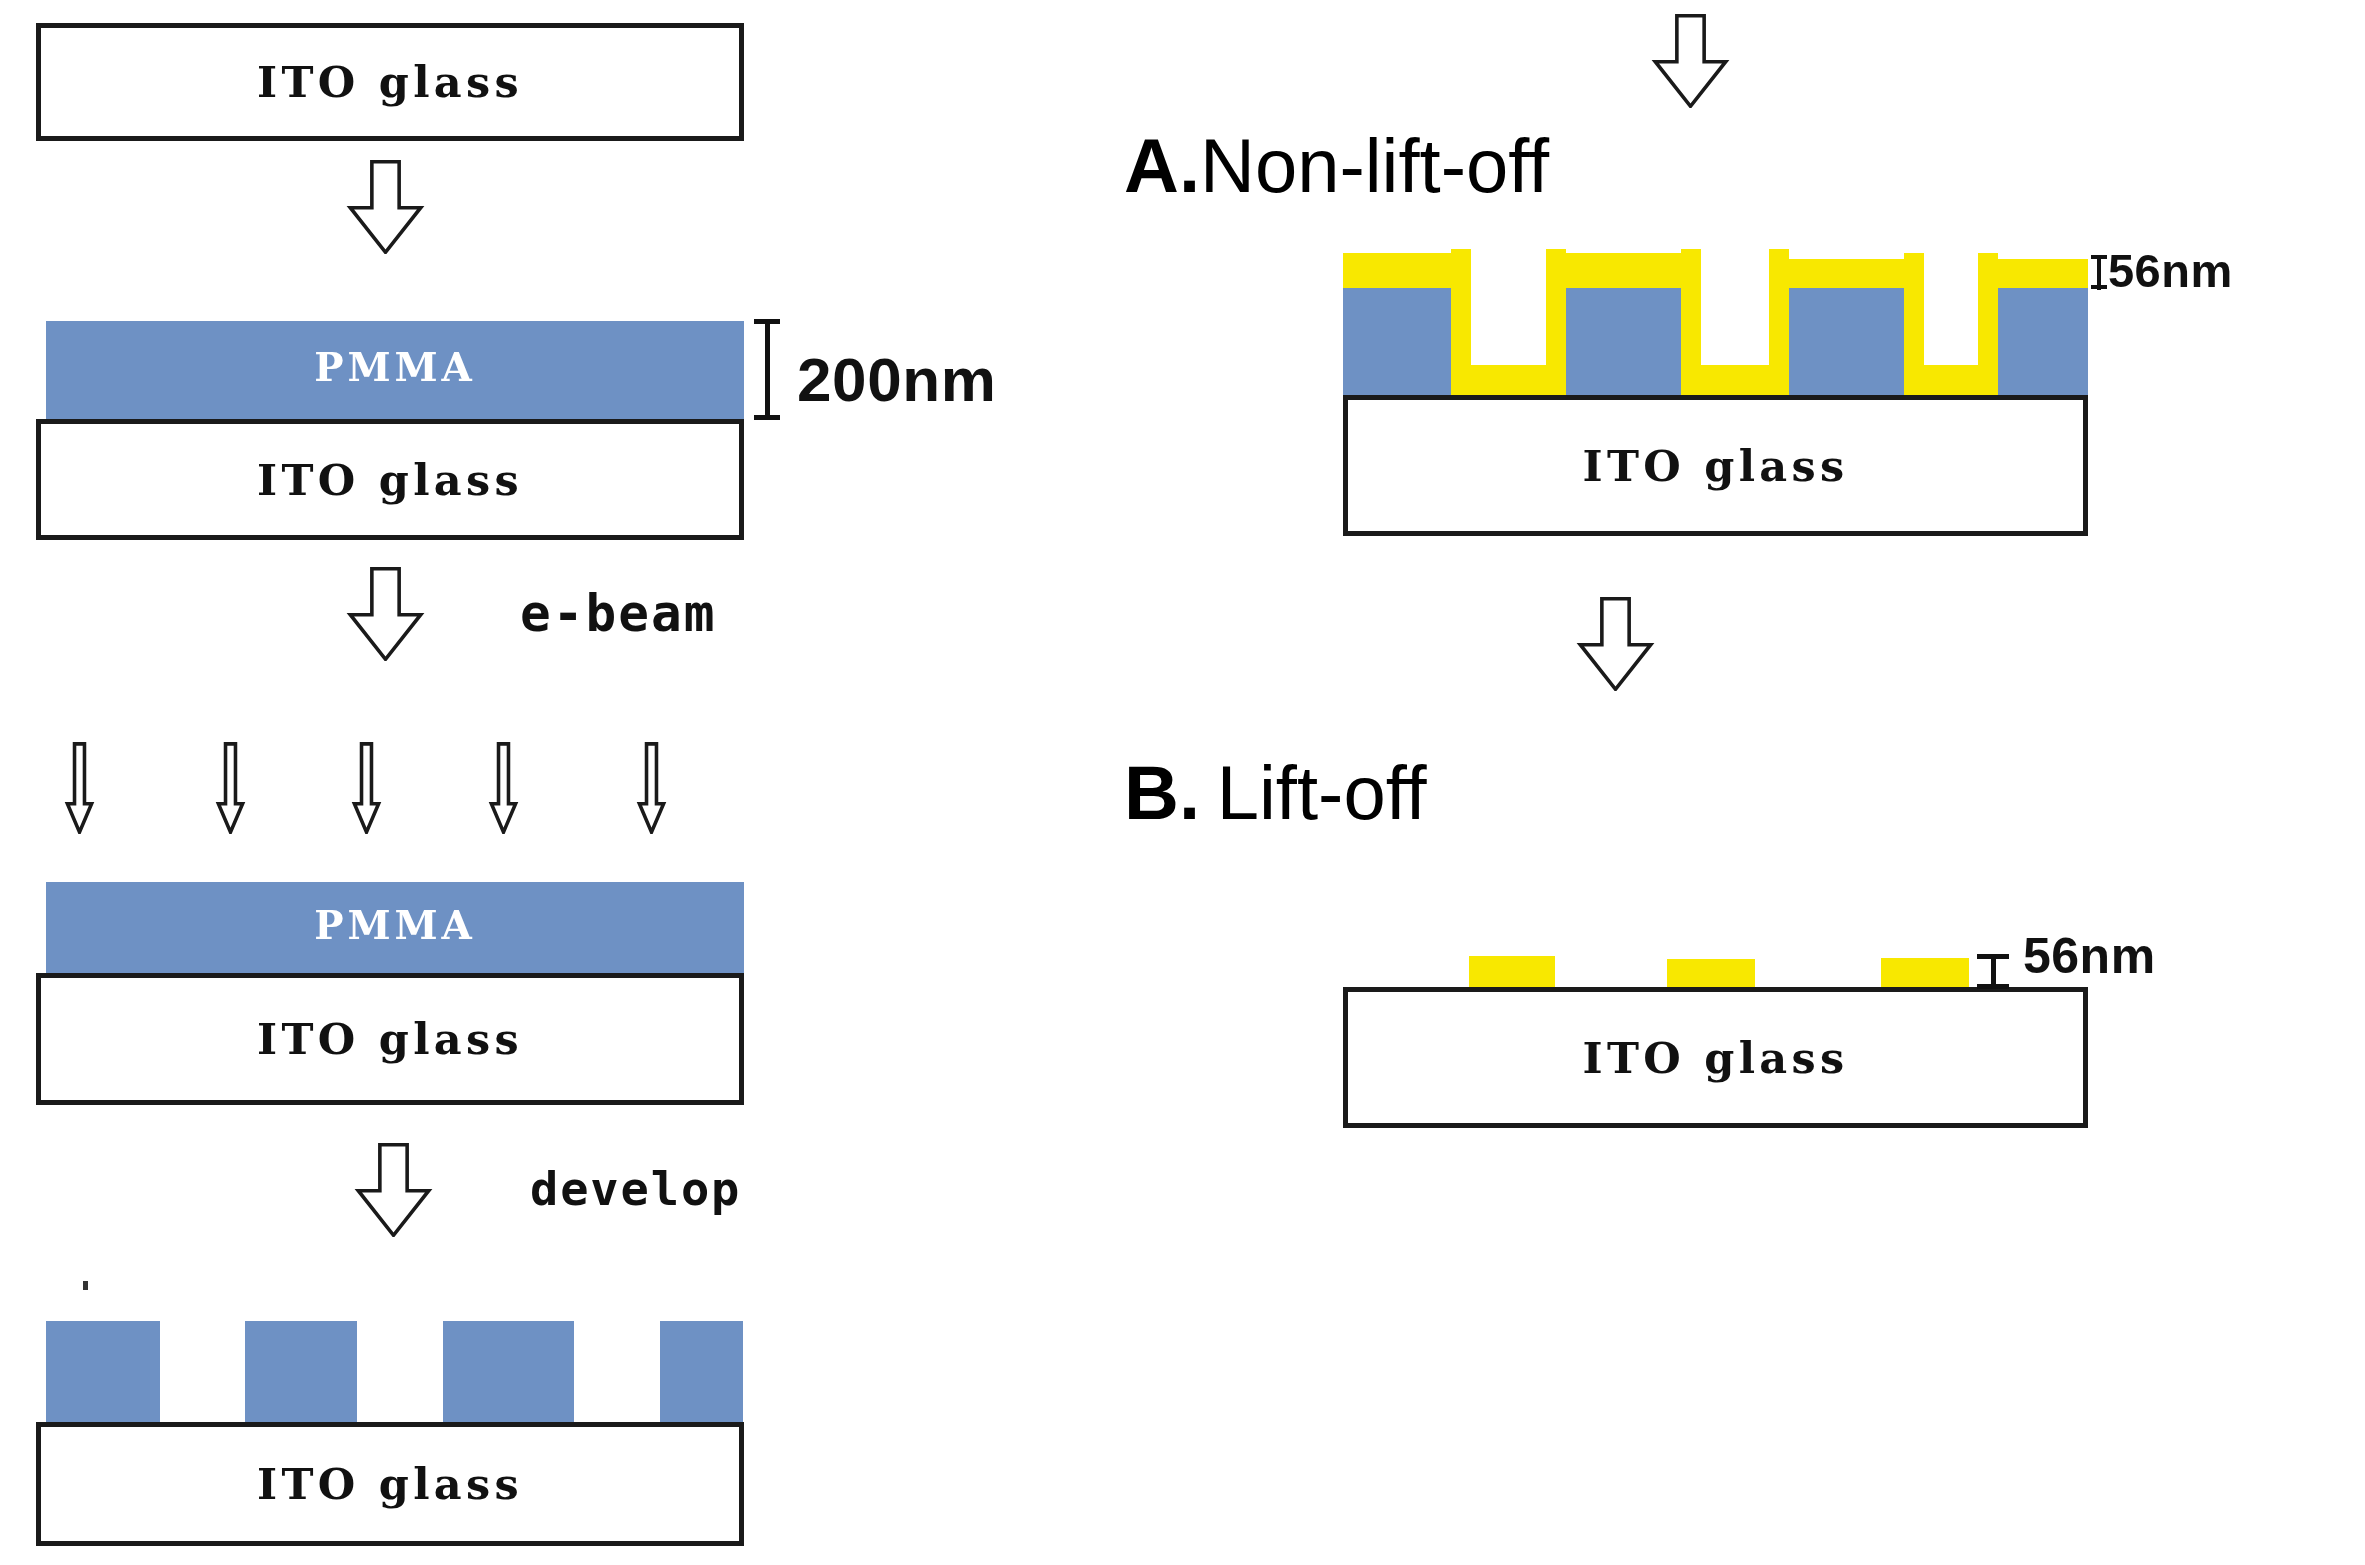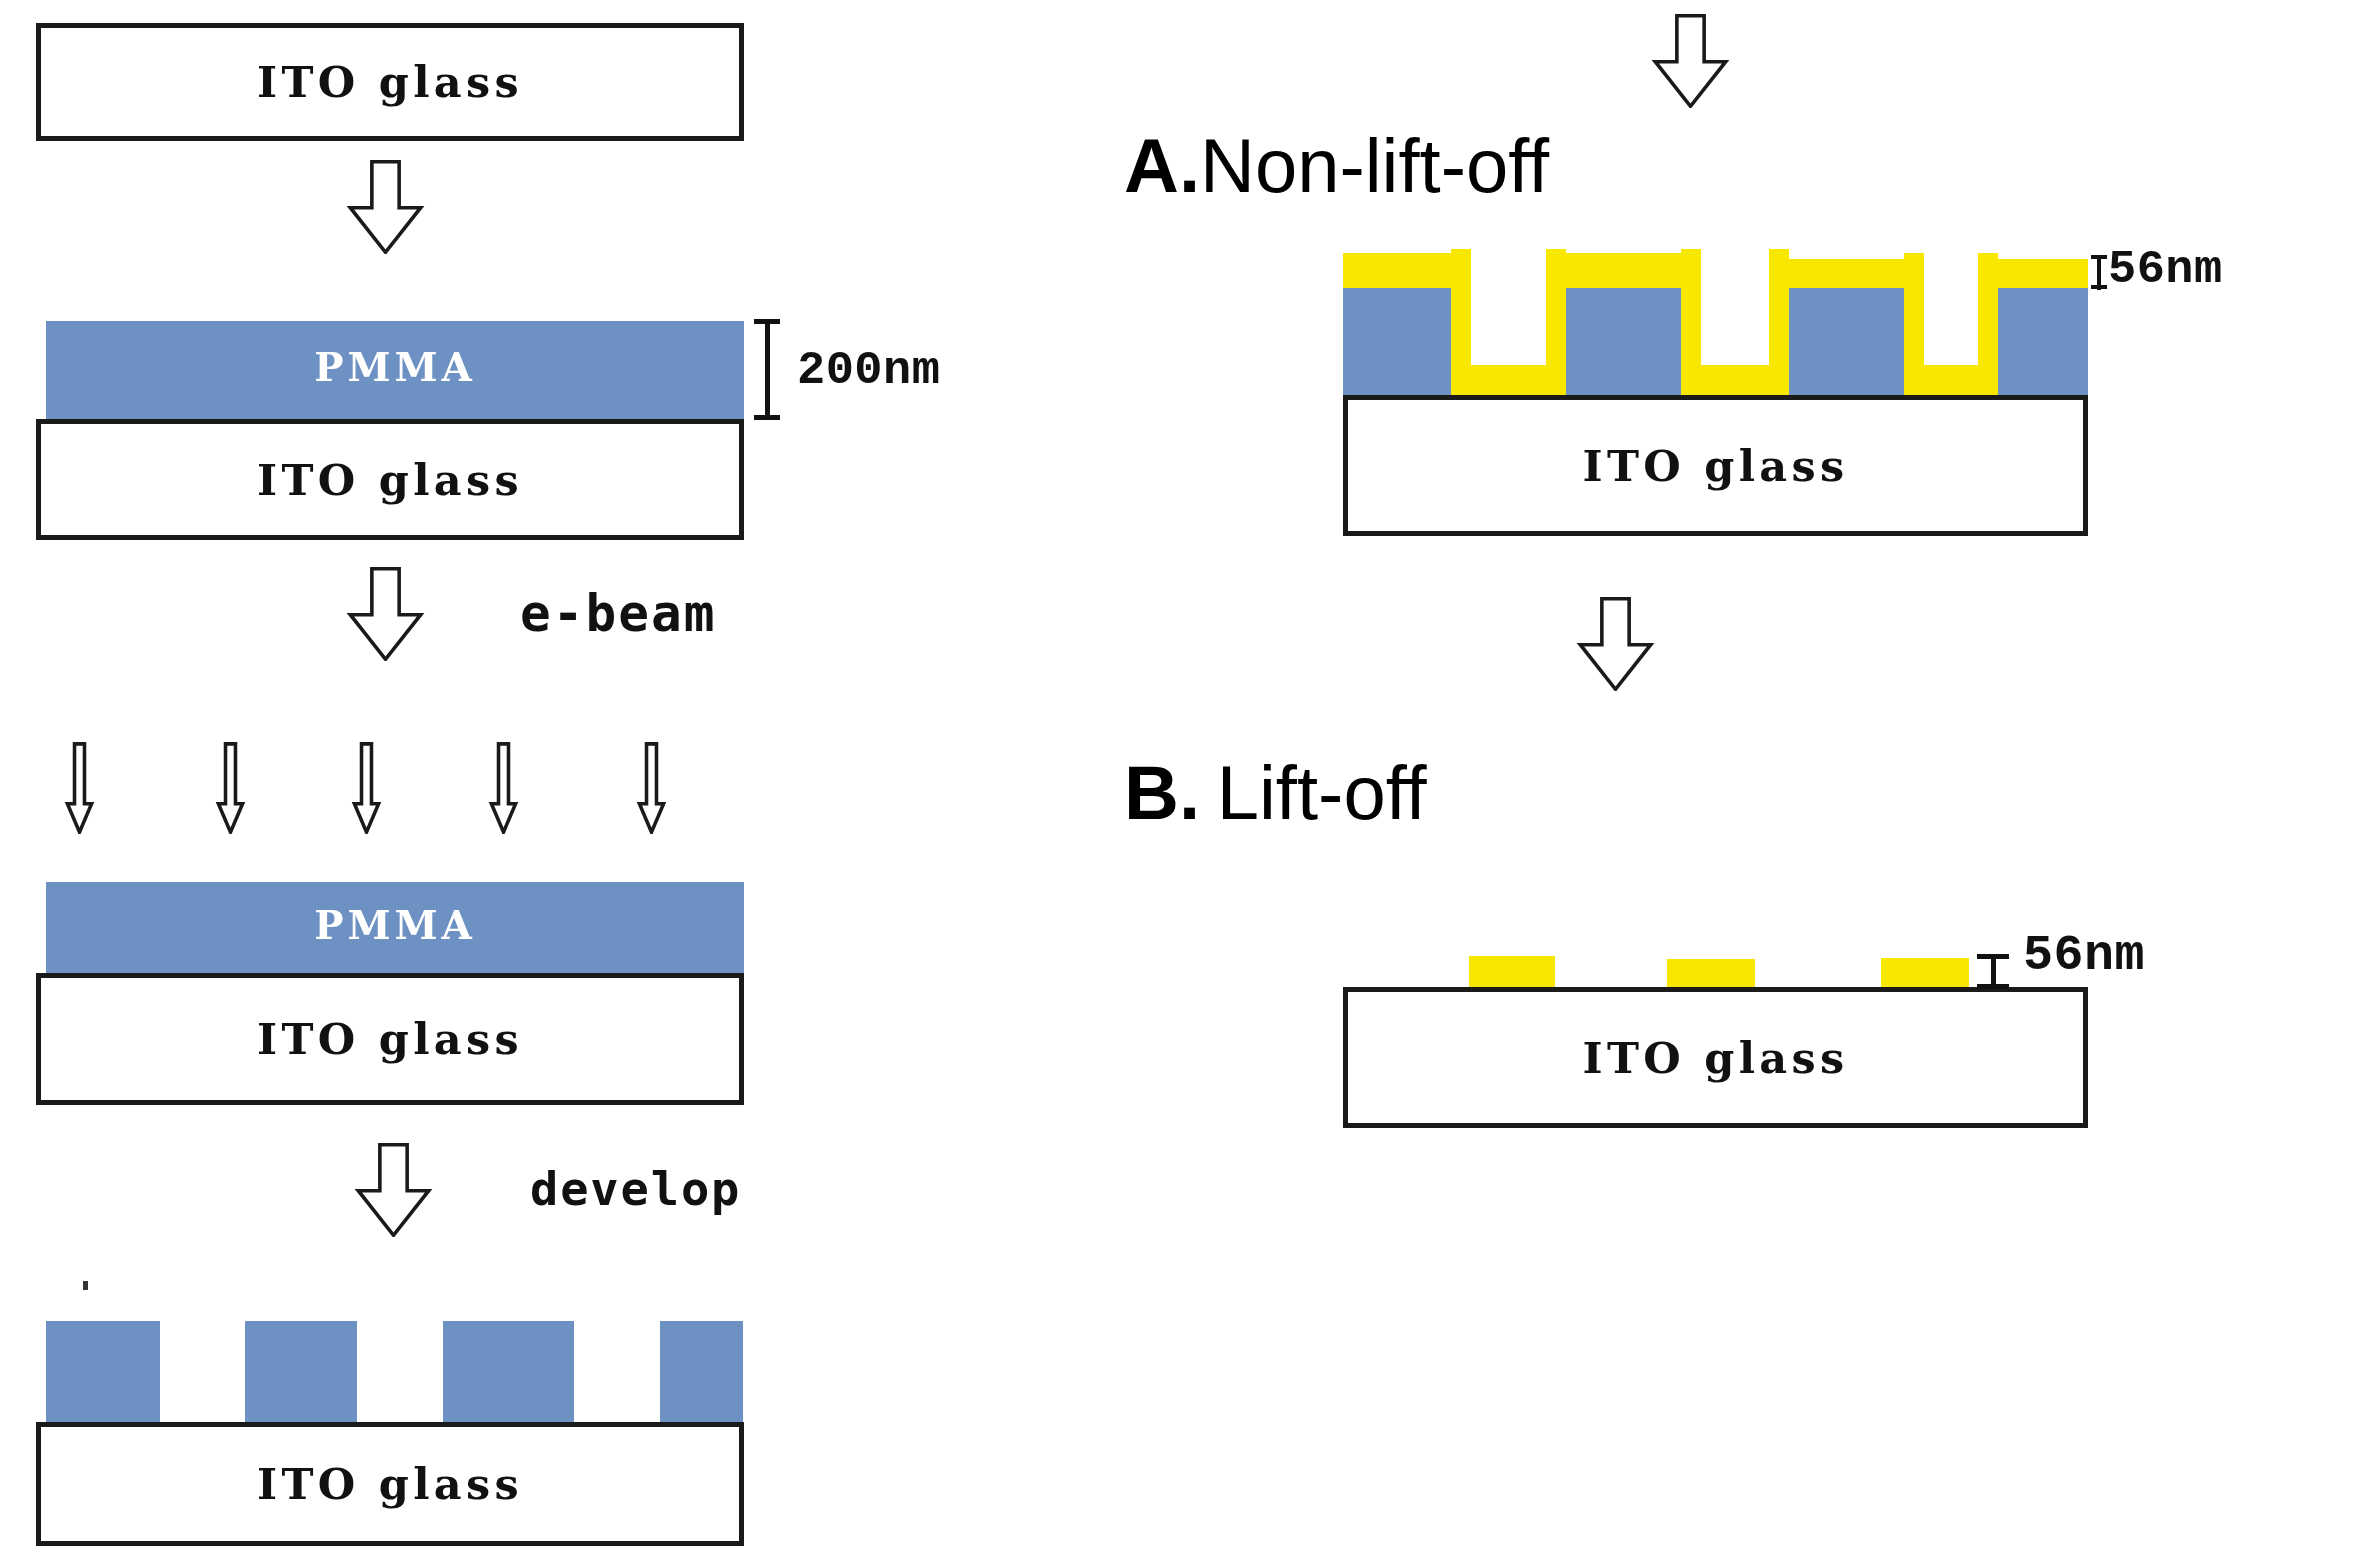--- a/index.html
+++ b/index.html
@@ -54,21 +54,21 @@
   .mono-anno{
     position:absolute;
     font-family:"DejaVu Sans Mono", monospace;
     font-weight:700;
     color:#111111;
     white-space:nowrap;
     user-select:none;
   }
   .dim-text{
     position:absolute;
-    font-family:Liberation Mono, monospace;
+    font-family:Liberation Sans, sans-serif;
     font-weight:700;
     color:#111111;
     white-space:nowrap;
     letter-spacing:0.01em;
     user-select:none;
   }
   .section-title{
     position:absolute;
     font-family:"Liberation Sans", sans-serif;
     color:#000000;
@@ -110,21 +110,21 @@
     <div class="ito-box" style="left:0px;top:98px;width:708px;height:121px;">
       <span class="ito-label" style="font-size:43px;">ITO glass</span>
     </div>
   </div>
 
   <div class="ibeam" style="left:738px;top:319px;width:26px;height:101px;">
     <div class="cap" style="left:0px;top:0px;width:26px;height:5px;"></div>
     <div class="stem" style="left:10.8px;top:0px;width:5px;height:101px;"></div>
     <div class="cap" style="left:0px;top:96px;width:26px;height:5px;"></div>
   </div>
-  <span class="dim-text" style="left:781px;top:344px;font-size:47px;">200nm</span>
+  <span class="dim-text" style="left:781px;top:344px;font-size:62px;">200nm</span>
 
   <div class="fat-arrow" style="left:330px;top:567px;width:79px;height:94px;">
     <svg viewBox="0 0 110 130" width="79" height="94" aria-hidden="true">
       <polygon points="36,2 74,2 74,66 104,66 55,128 6,66 36,66" fill="#ffffff" stroke="#1a1a1a" stroke-width="5" stroke-linejoin="miter"></polygon>
     </svg>
   </div>
   <span class="mono-anno" style="left:504px;top:584px;font-size:51px;letter-spacing:0.04em;">e-beam</span>
 
   <div class="thin-arrow" style="left:45px;top:742px;width:37px;height:92px;">
     <svg viewBox="0 0 52 128" width="37" height="92" aria-hidden="true">

